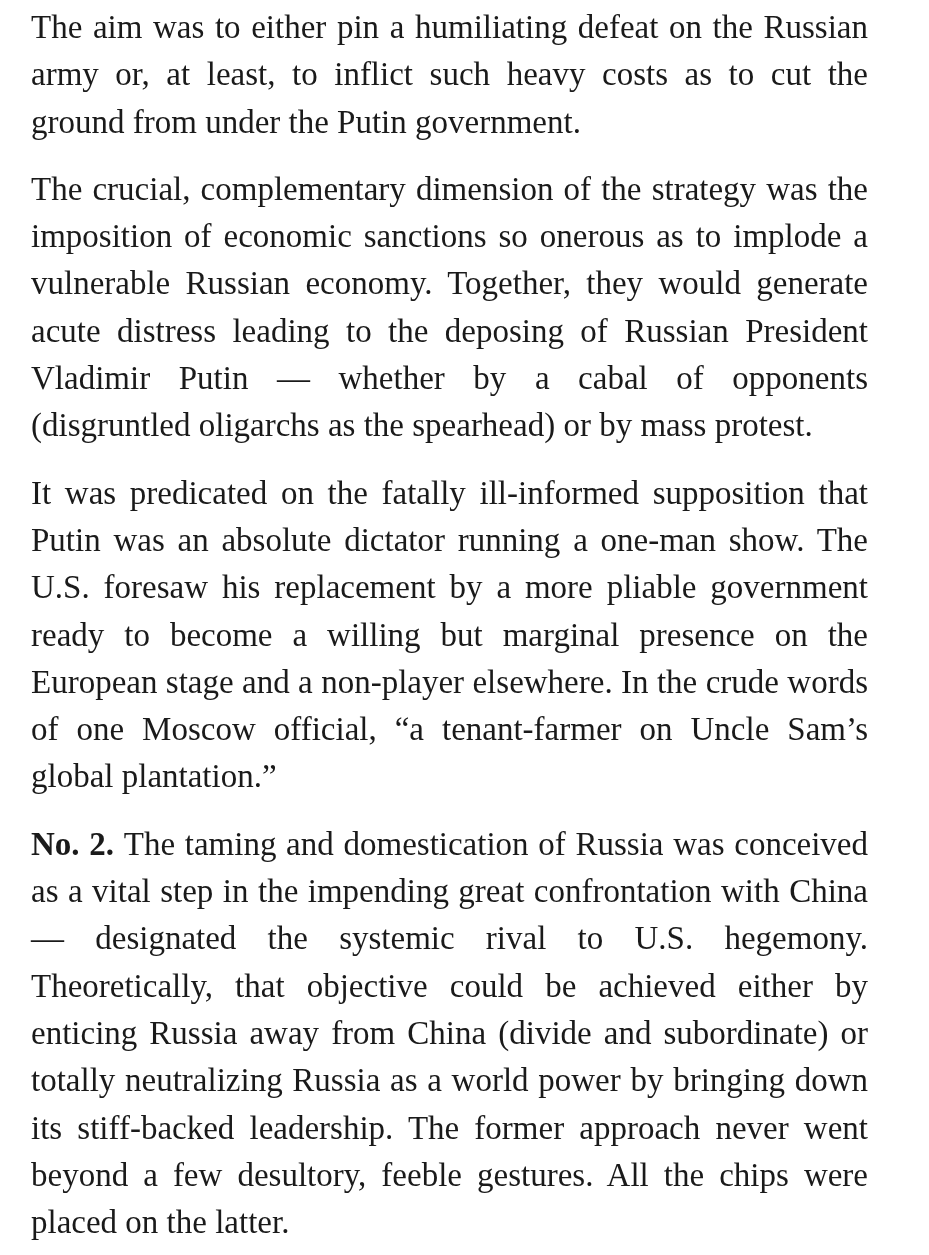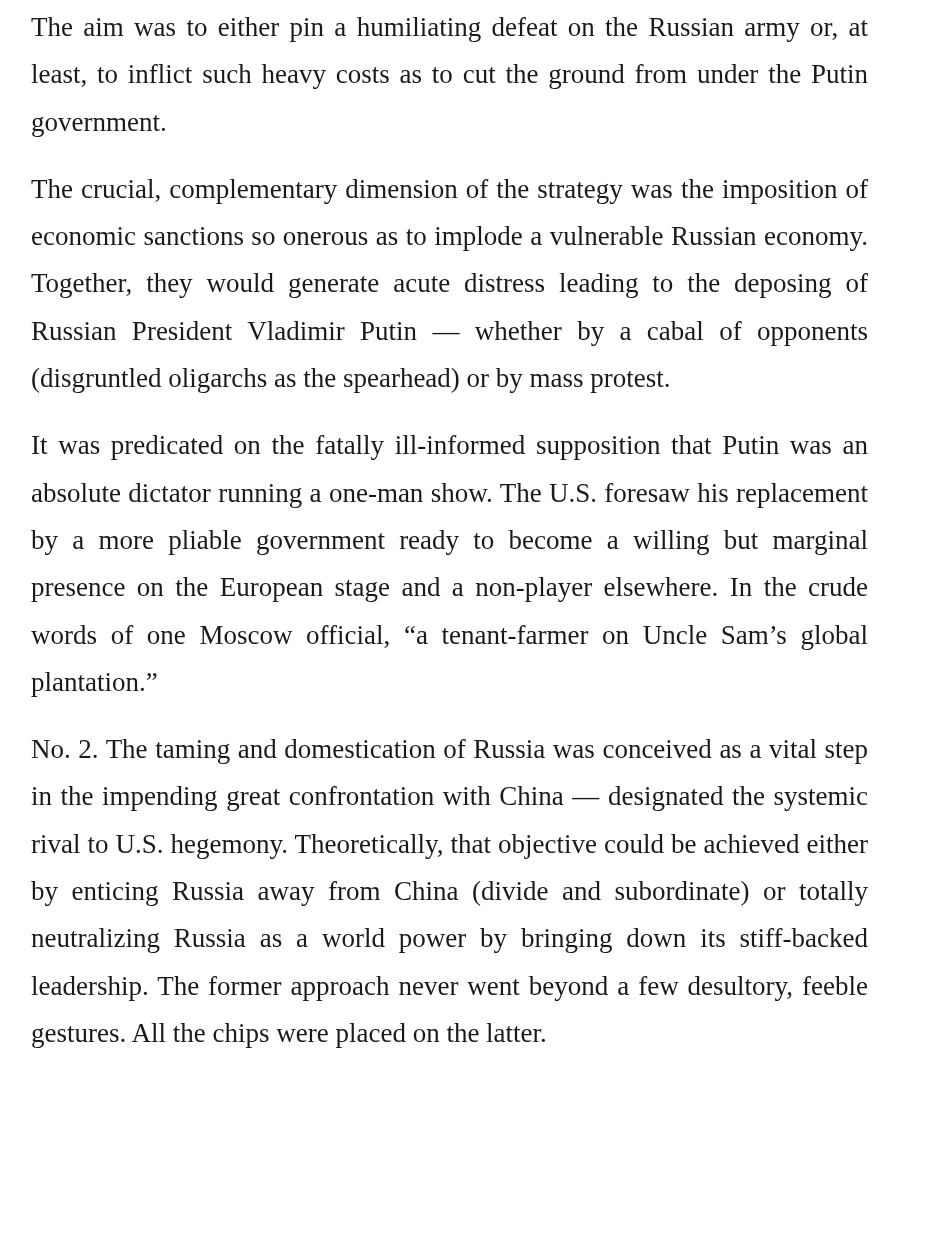--- a/index.html
+++ b/index.html
@@ -10,30 +10,30 @@
     body {
       width: 929px;
       height: 1255px;
       overflow: hidden;
     }
     .article {
       box-sizing: border-box;
       width: 929px;
       padding: 4px 61px 0 31px;
       font-family: "Liberation Serif", serif;
-      font-size: 27px;
+      font-size: 33px;
       line-height: 47.3px;
       color: #1a1a1a;
       text-align: justify;
     }
     .article p {
       margin: 0 0 20px 0;
     }
     .article b.lead {
-      font-weight: normal;
+      font-weight: bold;
     }
   </style>
 </head>
 <body>
 
 <div class="article">
   <p><b class="lead"></b><span>The aim was to either pin a humiliating defeat on the Russian army or, at least, to inflict such heavy costs as to cut the ground from under the Putin government.</span></p>
   <p><b class="lead"></b><span>The crucial, complementary dimension of the strategy was the imposition of economic sanctions so onerous as to implode a vulnerable Russian economy. Together, they would generate acute distress leading to the deposing of Russian President Vladimir Putin — whether by a cabal of opponents (disgruntled oligarchs as the spearhead) or by mass protest.</span></p>
   <p><b class="lead"></b><span>It was predicated on the fatally ill-informed supposition that Putin was an absolute dictator running a one-man show. The U.S. foresaw his replacement by a more pliable government ready to become a willing but marginal presence on the European stage and a non-player elsewhere. In the crude words of one Moscow official, “a tenant-farmer on Uncle Sam’s global plantation.”</span></p>
   <p><b class="lead">No. 2. </b><span>The taming and domestication of Russia was conceived as a vital step in the impending great confrontation with China — designated the systemic rival to U.S. hegemony. Theoretically, that objective could be achieved either by enticing Russia away from China (divide and subordinate) or totally neutralizing Russia as a world power by bringing down its stiff-backed leadership. The former approach never went beyond a few desultory, feeble gestures. All the chips were placed on the latter.</span></p>

